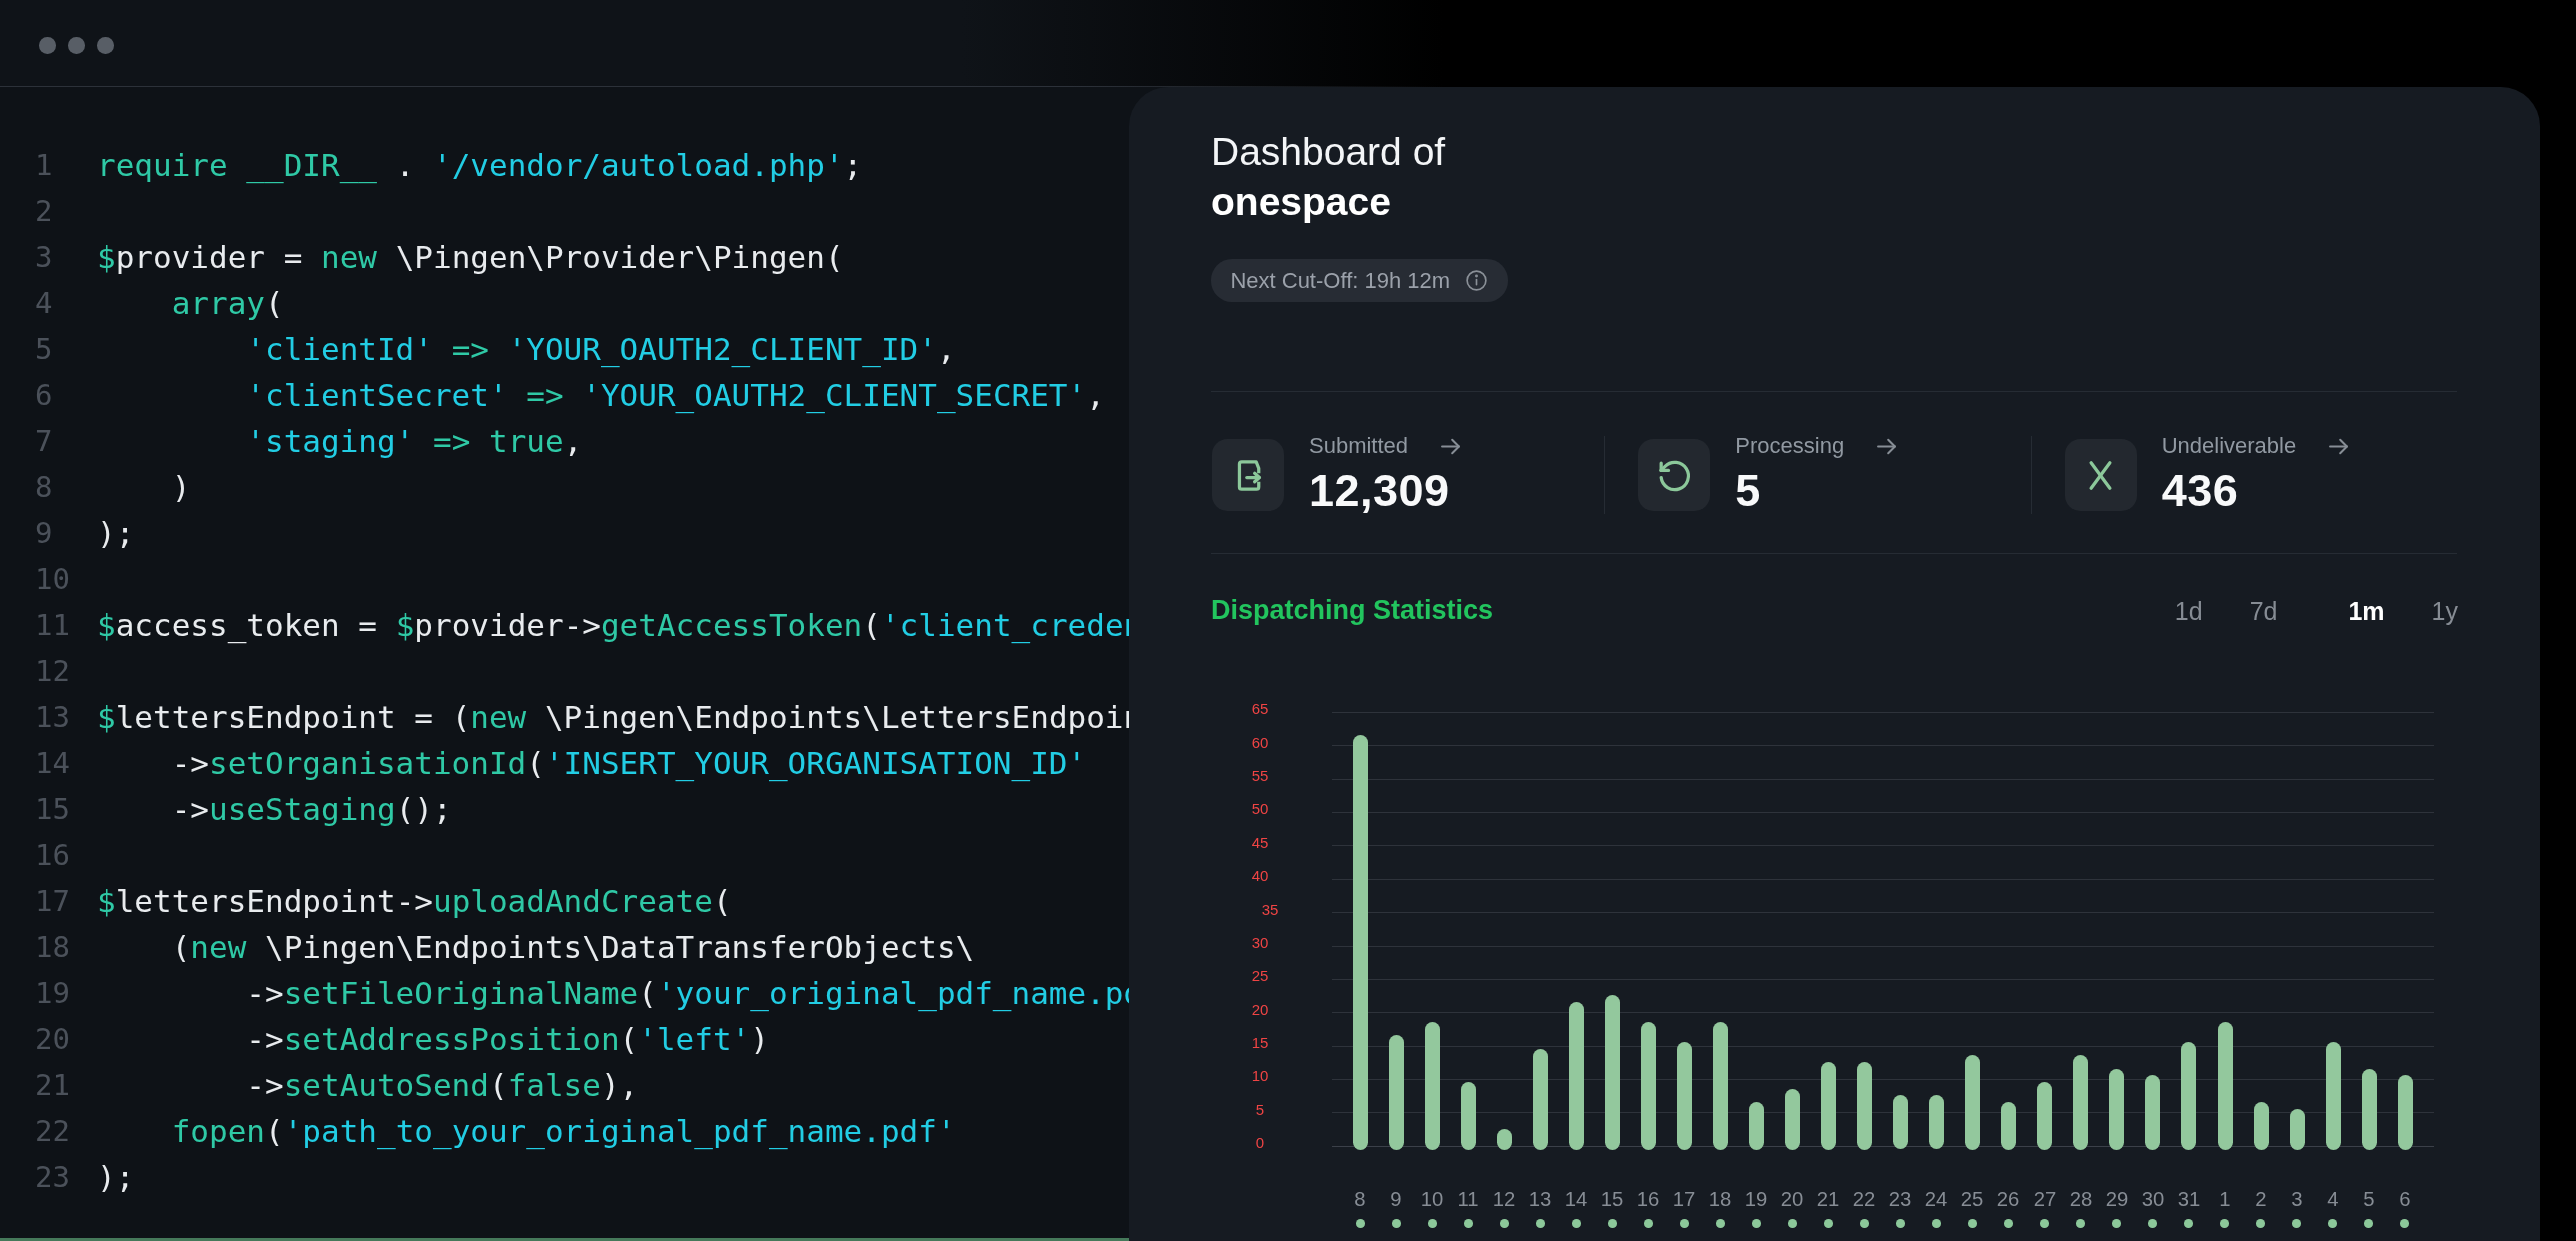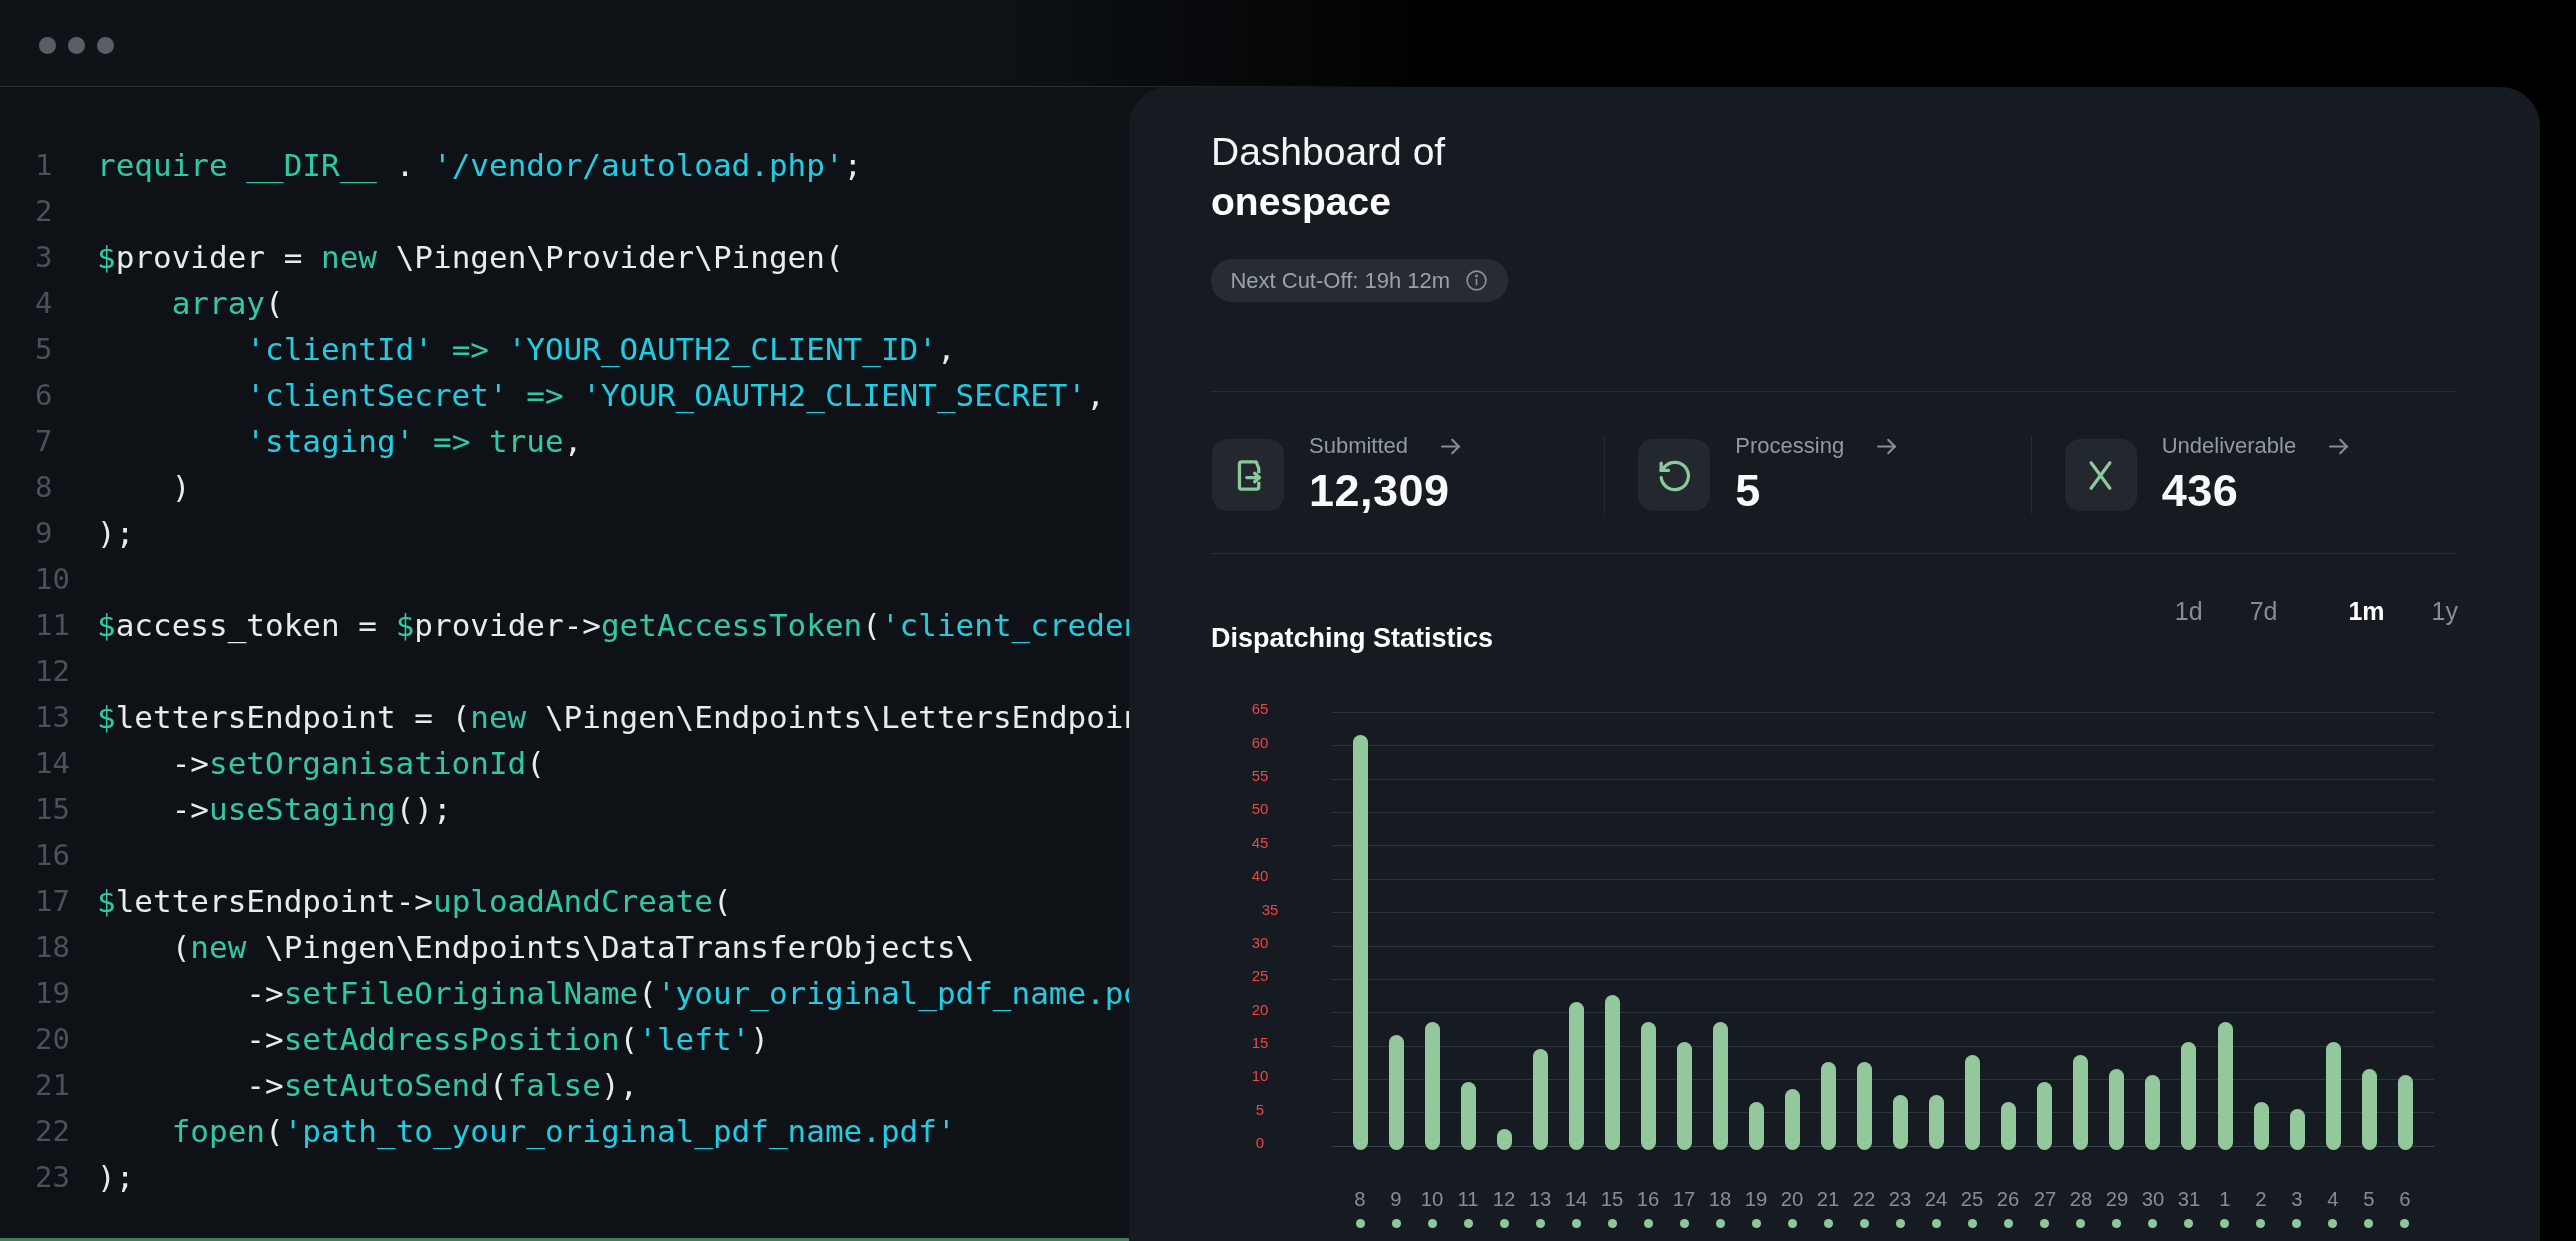--- a/index.html
+++ b/index.html
@@ -55,21 +55,21 @@
   .stat:first-child { border-left:none; padding-left:1px; }
   .stat-tile {
     flex:none; width:72px; height:72px; border-radius:15.5px; background:#23282f;
     display:flex; align-items:center; justify-content:center;
   }
   .stat-text { margin-left:25px; display:flex; flex-direction:column; }
   .stat-label-row { display:flex; align-items:center; gap:29px; }
   .stat-label { font-size:22px; color:#9199a2; }
   .stat-value { font-size:45px; font-weight:700; color:#f8f9fa; margin-top:5.8px; letter-spacing:0.5px; }
 
-  .section-title { position:absolute; left:82px; top:536px; font-size:27px; font-weight:700; color:#ffffff; }
+  .section-title { position:absolute; left:82px; top:508px; font-size:27px; font-weight:700; color:#22c55e; }
   .ranges { position:absolute; right:82px; top:510px; display:flex; gap:47px; }
   .range-btn { font-size:25px; color:#868c94; cursor:pointer; }
   .range-btn.active { color:#ffffff; font-weight:700;margin-left:24px; }
 
   .chart { position:absolute; left:0; top:0; width:100%; height:100%; }
   .gridline { position:absolute; height:1px; background:#2e333b; }
   .gridline.zero { background:#3b4049; }
   .ytick { position:absolute; width:58px; text-align:center; font-size:15px; color:#ef4444; }
   .bar { position:absolute; background:#93c89d; border-radius:7.8px; }
   .xtick { position:absolute; width:48px; text-align:center; font-size:20.3px; color:#878d95; }
@@ -94,21 +94,21 @@
       <div class="code-line"><span class="lineno">4</span><span class="tok-p">    </span><span class="tok-k">array</span><span class="tok-p">(</span></div>
       <div class="code-line"><span class="lineno">5</span><span class="tok-p">        </span><span class="tok-s">'clientId'</span><span class="tok-p"> </span><span class="tok-k">=&gt;</span><span class="tok-p"> </span><span class="tok-s">'YOUR_OAUTH2_CLIENT_ID'</span><span class="tok-p">,</span></div>
       <div class="code-line"><span class="lineno">6</span><span class="tok-p">        </span><span class="tok-s">'clientSecret'</span><span class="tok-p"> </span><span class="tok-k">=&gt;</span><span class="tok-p"> </span><span class="tok-s">'YOUR_OAUTH2_CLIENT_SECRET'</span><span class="tok-p">,</span></div>
       <div class="code-line"><span class="lineno">7</span><span class="tok-p">        </span><span class="tok-s">'staging'</span><span class="tok-p"> </span><span class="tok-k">=&gt;</span><span class="tok-p"> </span><span class="tok-k">true</span><span class="tok-p">,</span></div>
       <div class="code-line"><span class="lineno">8</span><span class="tok-p">    )</span></div>
       <div class="code-line"><span class="lineno">9</span><span class="tok-p">);</span></div>
       <div class="code-line"><span class="lineno">10</span></div>
       <div class="code-line"><span class="lineno">11</span><span class="tok-k">$</span><span class="tok-p">access_token</span><span class="tok-p"> = </span><span class="tok-k">$</span><span class="tok-p">provider</span><span class="tok-p">-&gt;</span><span class="tok-k">getAccessToken</span><span class="tok-p">(</span><span class="tok-s">'client_credentials'</span></div>
       <div class="code-line"><span class="lineno">12</span></div>
       <div class="code-line"><span class="lineno">13</span><span class="tok-k">$</span><span class="tok-p">lettersEndpoint</span><span class="tok-p"> = (</span><span class="tok-k">new</span><span class="tok-p"> \Pingen\Endpoints\LettersEndpoint(</span></div>
-      <div class="code-line"><span class="lineno">14</span><span class="tok-p">    -&gt;</span><span class="tok-k">setOrganisationId</span><span class="tok-p">(</span></div>
+      <div class="code-line"><span class="lineno">14</span><span class="tok-p">    -&gt;</span><span class="tok-k">setOrganisationId</span><span class="tok-p">(</span><span class="tok-s">'INSERT_YOUR_ORGANISATION_ID'</span></div>
       <div class="code-line"><span class="lineno">15</span><span class="tok-p">    -&gt;</span><span class="tok-k">useStaging</span><span class="tok-p">();</span></div>
       <div class="code-line"><span class="lineno">16</span></div>
       <div class="code-line"><span class="lineno">17</span><span class="tok-k">$</span><span class="tok-p">lettersEndpoint</span><span class="tok-p">-&gt;</span><span class="tok-k">uploadAndCreate</span><span class="tok-p">(</span></div>
       <div class="code-line"><span class="lineno">18</span><span class="tok-p">    (</span><span class="tok-k">new</span><span class="tok-p"> \Pingen\Endpoints\DataTransferObjects\</span></div>
       <div class="code-line"><span class="lineno">19</span><span class="tok-p">        -&gt;</span><span class="tok-k">setFileOriginalName</span><span class="tok-p">(</span><span class="tok-s">'your_original_pdf_name.pdf'</span></div>
       <div class="code-line"><span class="lineno">20</span><span class="tok-p">        -&gt;</span><span class="tok-k">setAddressPosition</span><span class="tok-p">(</span><span class="tok-s">'left'</span><span class="tok-p">)</span></div>
       <div class="code-line"><span class="lineno">21</span><span class="tok-p">        -&gt;</span><span class="tok-k">setAutoSend</span><span class="tok-p">(</span><span class="tok-k">false</span><span class="tok-p">),</span></div>
       <div class="code-line"><span class="lineno">22</span><span class="tok-p">    </span><span class="tok-k">fopen</span><span class="tok-p">(</span><span class="tok-s">'path_to_your_original_pdf_name.pdf'</span></div>
       <div class="code-line"><span class="lineno">23</span><span class="tok-p">);</span></div>
     </div>

